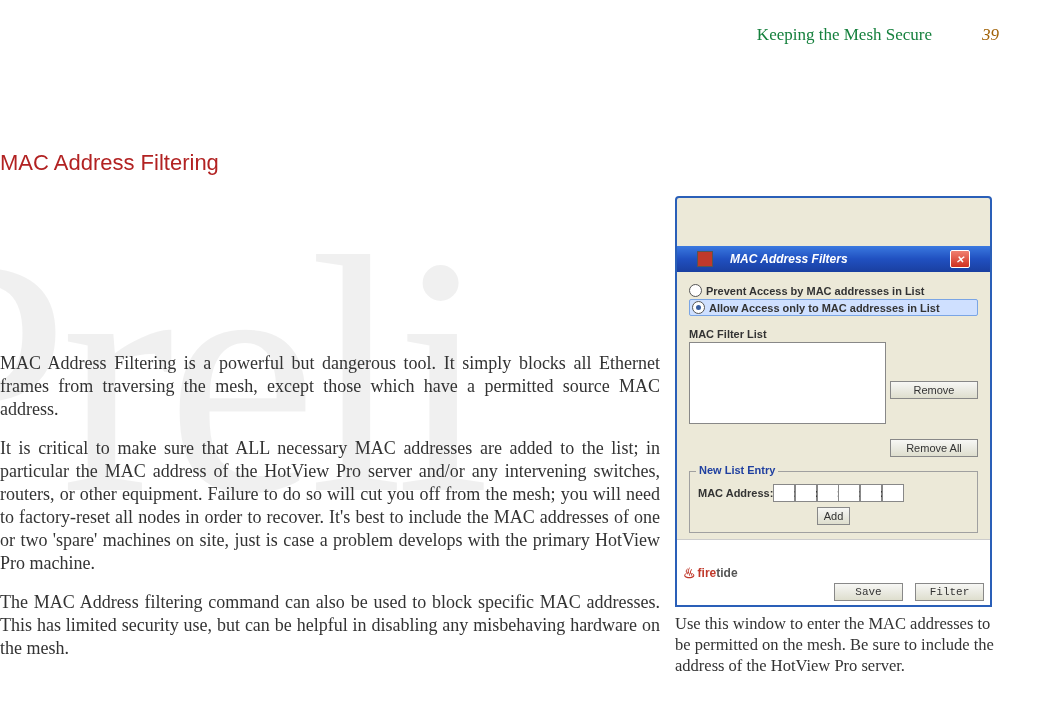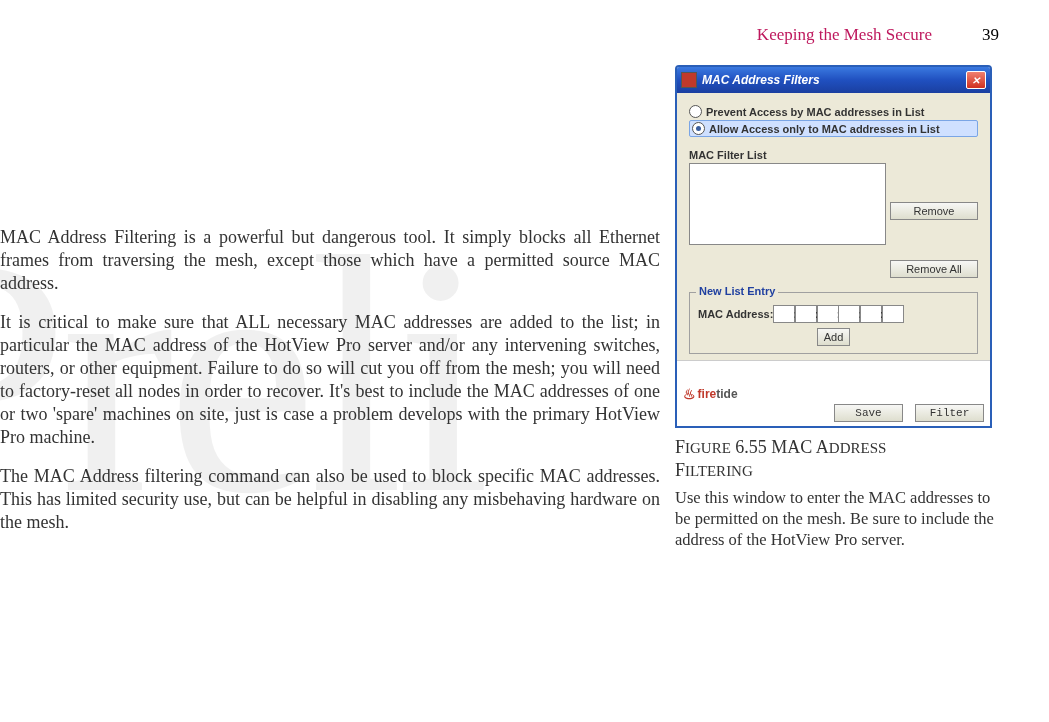--- a/index.html
+++ b/index.html
@@ -23,25 +23,26 @@
   .header-row {
     display: flex;
     justify-content: flex-end;
     align-items: baseline;
     gap: 50px;
     margin-right: 10px;
     margin-top: 5px;
   }
   .header-title {
     font-size: 17px;
-    color: #be185d;
+    color: #15803d;
   }
   .page-num {
     font-size: 17px;
-    color: #000000;
+    color: #a16207;
+    font-style: italic;
   }
   .section-title {
     font-size: 22px;
     color: #b22222;
     margin-top: 105px;
     margin-left: 0;
     font-family: Arial, Helvetica, sans-serif;
     font-weight: 400;
   }
   .content-area {
@@ -70,25 +71,26 @@
     background: #ece9d8;
     font-family: Tahoma, Arial, sans-serif;
     font-size: 11px;
     overflow: hidden;
   }
   .titlebar {
     background: linear-gradient(to bottom, #3a79e0 0%, #2050c0 50%, #1a3fa0 100%);
     color: #fff;
     font-weight: bold;
     font-style: italic;
-    padding: 3px 4px;
-    display: flex;
-    align-items: center;
-    gap: 5px;
+    padding: 3px 20px;
+    display: flex;
+    align-items: center;
+    gap: 17px;
     height: 20px;
+    margin-top: 48px;
   }
   .titlebar-icon {
     width: 14px;
     height: 14px;
     background: #c0392b;
     border: 1px solid #555;
     display: inline-block;
   }
   .titlebar-text {
     flex: 1;
@@ -280,20 +282,21 @@
 <body>
 
 <div class="page">
   <div class="watermark">Preli</div>
 
   <div class="header-row">
     <span class="header-title">Keeping the Mesh Secure</span>
     <span class="page-num">39</span>
   </div>
 
+  <div class="section-title">MAC Address Filtering</div>
 
   <div class="content-area">
     <div class="text-column">
       <p>MAC Address Filtering is a powerful but dangerous tool. It simply blocks all Ethernet frames from traversing the mesh, except those which have a permitted source MAC address.</p>
       <p>It is critical to make sure that ALL necessary MAC addresses are added to the list; in particular the MAC address of the HotView Pro server and/or any intervening switches, routers, or other equipment. Failure to do so will cut you off from the mesh; you will need to factory-reset all nodes in order to recover. It's best to include the MAC addresses of one or two 'spare' machines on site, just is case a problem develops with the primary HotView Pro machine.</p>
       <p>The MAC Address filtering command can also be used to block specific MAC addresses. This has limited security use, but can be helpful in disabling any misbehaving hardware on the mesh.</p>
     </div>
 
     <div class="right-column">
       <div class="dialog">
@@ -347,20 +350,16 @@
             <span class="logo-flame">♨</span>
             <span><span class="logo-fire">fire</span><span class="logo-tide">tide</span></span>
           </span>
           <span class="bottom-buttons">
             <span class="btn">Save</span>
             <span class="btn">Filter</span>
           </span>
         </div>
       </div>
 
-      <div class="figure-caption">
-        <span style="font-variant:small-caps;">F<span style="font-size:15px;">IGURE</span></span> 6.55 MAC A<span style="font-size:15px;">DDRESS</span><br>
-        F<span style="font-size:15px;">ILTERING</span>
-      </div>
       <div class="figure-desc">Use this window to enter the MAC addresses to be permitted on the mesh. Be sure to include the address of the HotView Pro server.</div>
     </div>
   </div>
 </div>
 
 </body></html>

